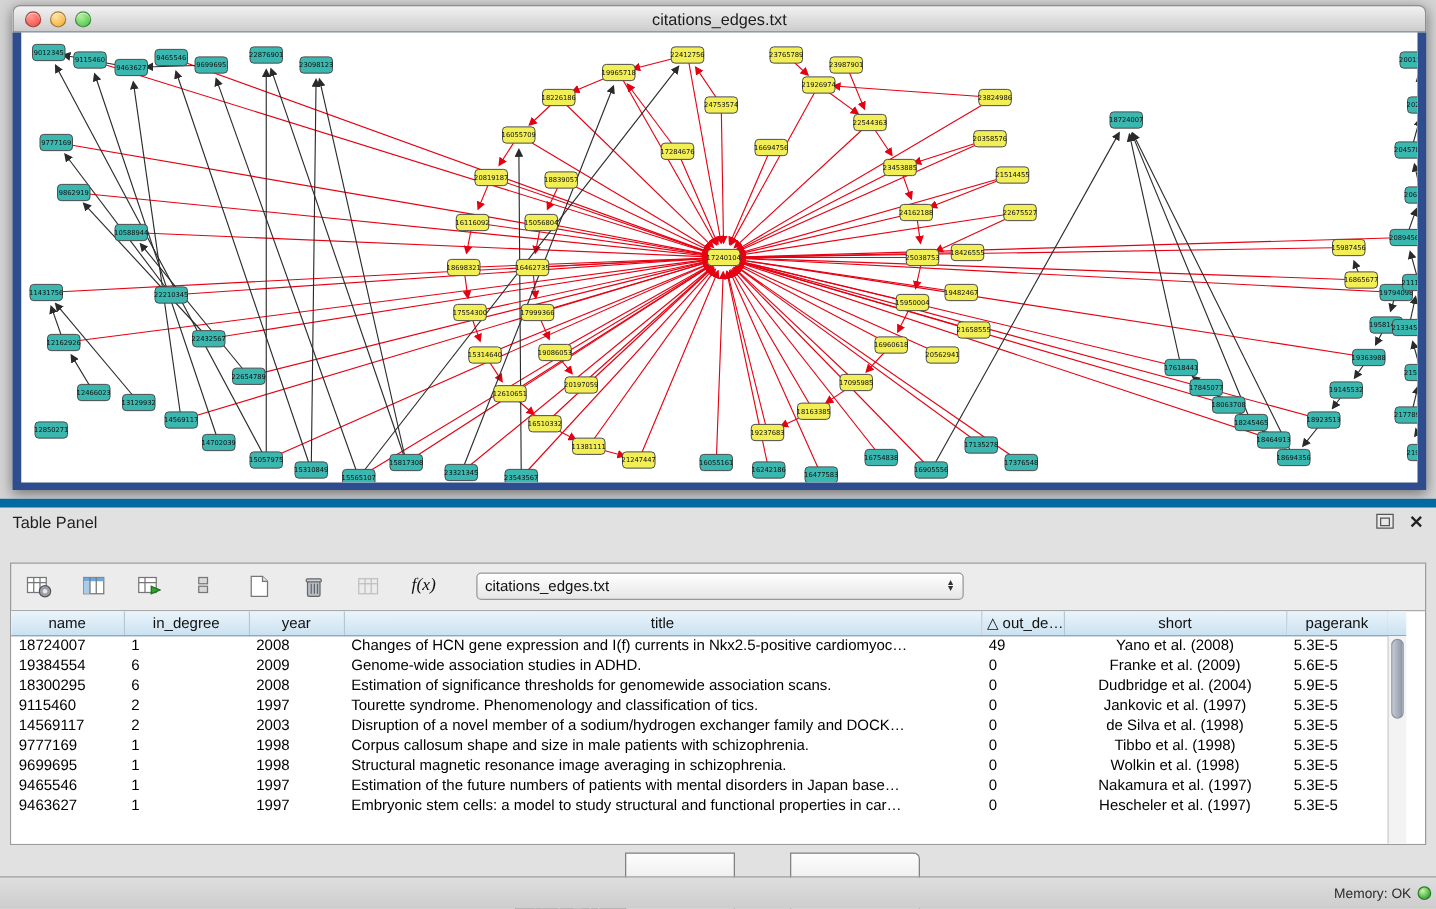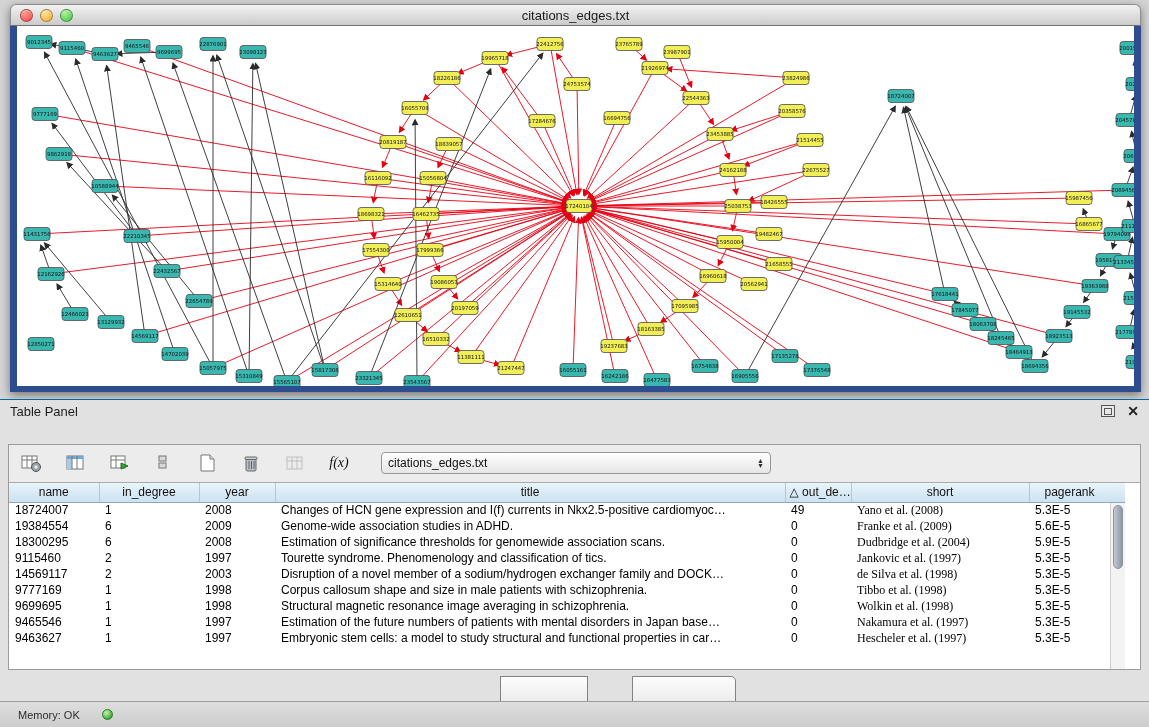--- a/index.html
+++ b/index.html
@@ -18,21 +18,21 @@
     box-shadow:inset 0 1px 1px rgba(255,255,255,.6); }
   .tl.close { background:radial-gradient(circle at 35% 30%, #ff9a94, #f4443c); }
   .tl.min   { background:radial-gradient(circle at 35% 30%, #ffe3a0, #f5a623); }
   .tl.max   { background:radial-gradient(circle at 35% 30%, #b4f09a, #35c340); }
   .net-body { height:366px; background:#2e4d8e; padding:0 7px 6px 7px; }
   .canvas { width:100%; height:360px; background:#ffffff; overflow:hidden; position:relative; }
   .canvas svg { display:block; }
 
   
   .table-panel { position:absolute; left:0; top:399px; width:1149px; height:328px;
-    background:#e1e1e1; border-top:1px solid #0369a1; }
+    background:#e1e1e1; border-top:7px solid #0369a1; }
   .panel-header { height:22px; display:flex; align-items:center; padding:0 10px;
     font-size:13px; color:#1f1f1f; }
   .panel-header .spacer { flex:1; }
   .float-btn { width:14px; height:12px; border:1px solid #555; position:relative;
     margin-right:12px; background:#e9e9e9; cursor:default; }
   .float-btn::after { content:""; position:absolute; left:2px; top:2px; width:6px; height:5px; border:1px solid #555; }
   .close-btn { font-size:14px; font-weight:bold; color:#222; line-height:1; cursor:default; }
 
   .panel-content { position:absolute; left:8px; right:8px; top:44px; height:226px;
     border:1px solid #9c9c9c; background:#ececec; }
@@ -47,38 +47,38 @@
   .combo .spacer { flex:1; }
   .combo-arrows { display:flex; flex-direction:column; line-height:5px; font-size:7px; color:#333; }
 
   .table-wrap { position:absolute; left:0; right:0; top:37px; bottom:0;
     background:#ffffff; border-top:1px solid #aaaaaa; overflow:hidden; }
   table { border-collapse:collapse; table-layout:fixed; width:1101px; }
   th { height:19px; background:linear-gradient(#eaf4fb,#cbe2f1); border-right:1px solid #b3c6d4;
     border-bottom:1px solid #93a9b9; font-size:12px; font-weight:normal; color:#111;
     white-space:nowrap; overflow:hidden; padding:0 4px; }
   td { height:16px; font-size:12px; color:#000; padding:0 6px; white-space:nowrap; overflow:hidden; }
-  td.center { text-align:left;font-family:Liberation Serif, serif; }
+  td.center { text-align:center; }
   .vscroll { position:absolute; top:20px; left:1101px; width:15px; bottom:0;
     background:#f3f3f3; border-left:1px solid #cfcfcf; }
   .vthumb { position:absolute; top:2px; left:2px; width:10px; height:64px; border-radius:6px;
     background:linear-gradient(90deg,#c3c9d2,#8d97a6); border:1px solid #8a93a0; }
   .hdr-fill { position:absolute; top:0; left:1101px; width:15px; height:20px;
     background:linear-gradient(#eaf4fb,#cbe2f1); border-bottom:1px solid #93a9b9; }
 
   .tabs { position:absolute; left:0; right:0; top:276px; display:flex; justify-content:center; }
   .tab { font-size:12px; padding:3px 13px; border:1px solid #828282; margin-left:-1px;
     background:linear-gradient(#fdfdfd,#d5d5d5); color:#111; }
   .tab:first-child { border-radius:5px 0 0 5px; }
   .tab:last-child { border-radius:0 5px 5px 0;margin-left:44px; }
   .tab.active { background:linear-gradient(#8d8d8d,#646464); color:#fff; border-color:#565656;margin-top:38px; }
 
   .statusbar { position:absolute; left:0; bottom:0; width:100%; height:26px;
     border-top:1px solid #9d9d9d; background:linear-gradient(#dedede,#cdcdcd);
-    display:flex; align-items:center; justify-content:flex-start; gap:22px; padding:0 18px;
+    display:flex; align-items:center; justify-content:flex-end; gap:5px; padding:0 4px;
     font-size:11px; color:#2d2d2d; }
   .mem-dot { width:11px; height:11px; border-radius:50%; border:1px solid #2d7a2d;
     background:radial-gradient(circle at 35% 30%, #c8f7a6, #3aa83a 75%); }
 </style>
 </head>
 <body>
 
 <div class="net-window">
   <div class="titlebar">
     <div class="traffic">

